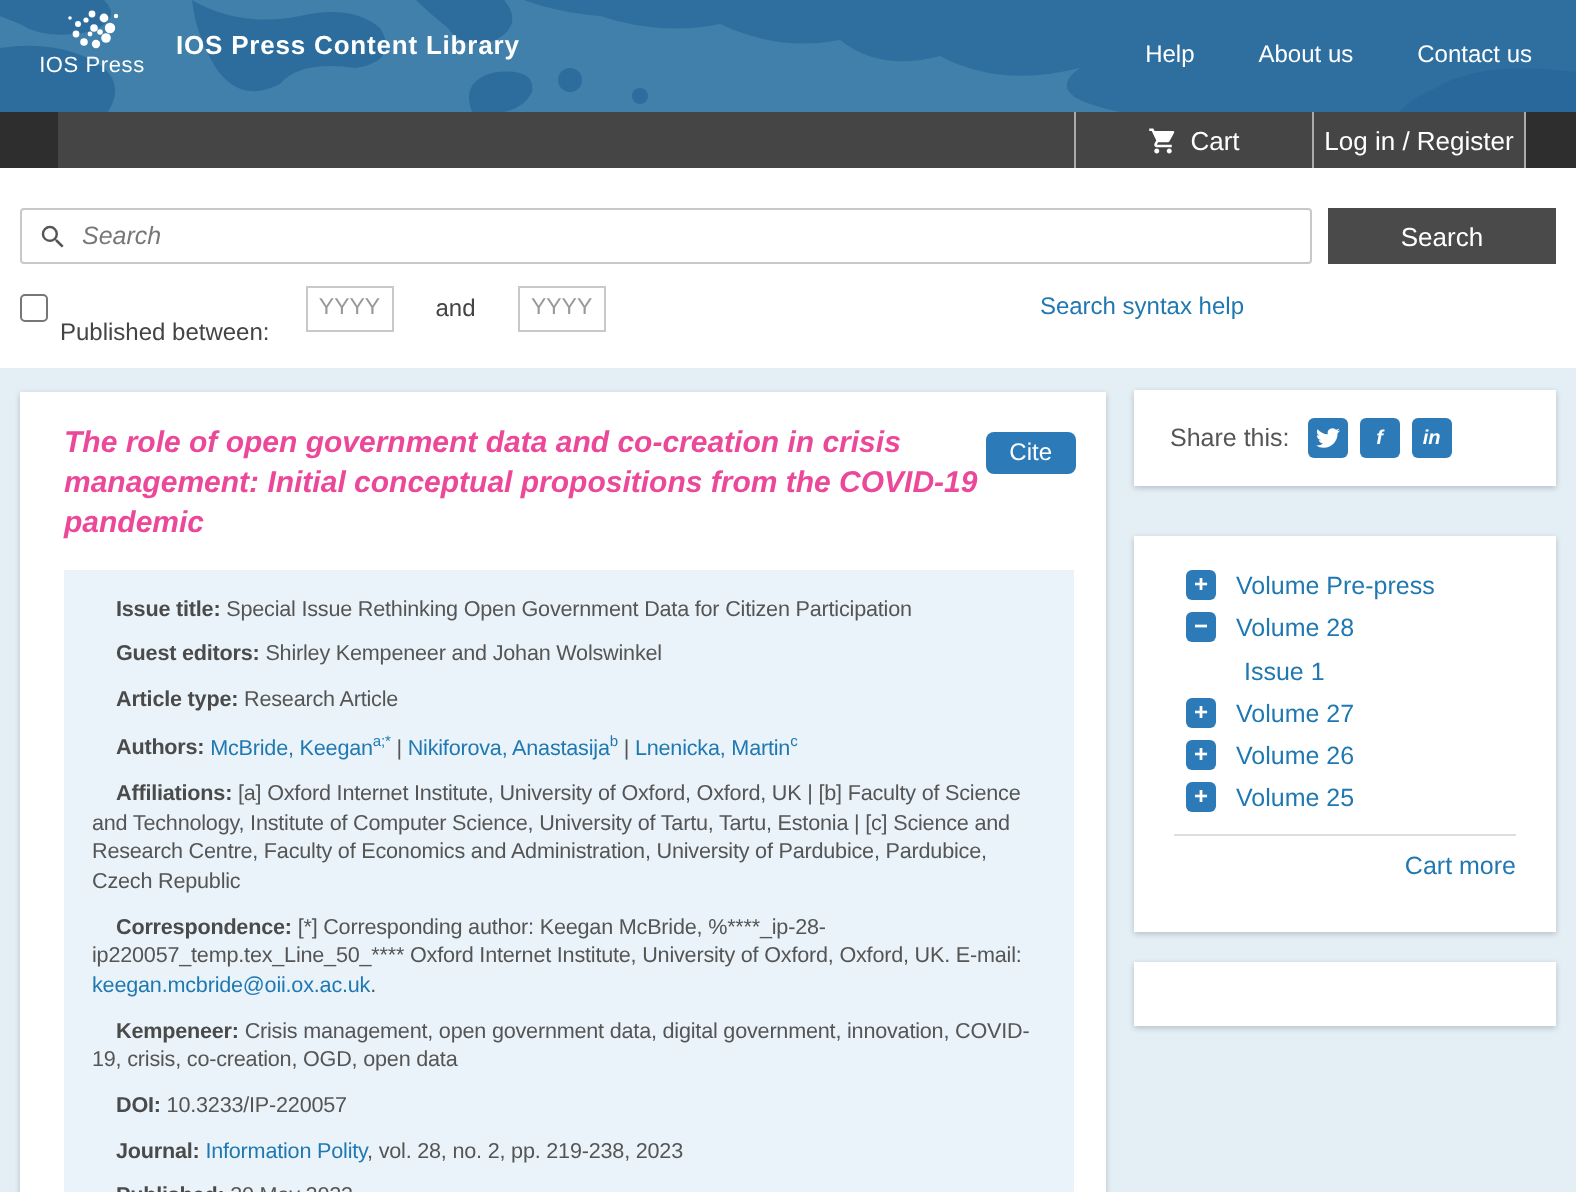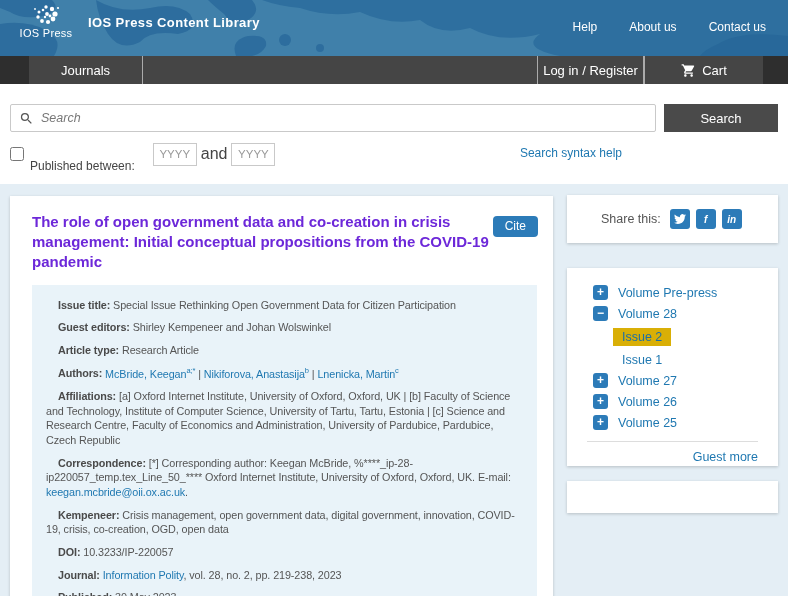--- a/index.html
+++ b/index.html
@@ -29,40 +29,40 @@
   .search-wrap { position:absolute; left:10px; top:20px; width:646px; height:28px; }
   .search-wrap svg { position:absolute; left:9px; top:7px; }
   .search-input { width:100%; height:28px; border:1px solid #c9c9c9; border-radius:2px; padding:0 8px 0 30px; font-size:12.5px; font-family:"Liberation Sans",sans-serif; color:#333; outline:none; }
   .search-input::placeholder { font-style:italic; color:#777; }
   .search-btn { position:absolute; left:664px; top:20px; width:114px; height:28px; background:#4a4a4a; color:#fff; border:none; font-size:13px; font-family:"Liberation Sans",sans-serif; cursor:pointer; }
   .filter-row { position:absolute; left:10px; top:58px; height:24px; display:flex; align-items:center; }
   .pub-check { width:14px; height:14px; margin-right:6px; cursor:pointer; }
   .pub-label { font-size:12px; color:#444; margin-right:18px;margin-top:24px; }
   .year-input { width:44px; height:23px; border:1px solid #c9c9c9; text-align:center; font-size:11.5px; color:#555; font-family:"Liberation Sans",sans-serif; outline:none; }
   .year-input::placeholder { color:#999; }
-  .and-label { font-size:16px; color:#444; margin:0 4px; }
+  .and-label { font-size:12px; color:#444; margin:0 21px; }
   .syntax-help { position:absolute; right:10px; top:62px; font-size:12px; color:#1f78b1; text-decoration:none; cursor:pointer; }
 
   
   .main-area { position:absolute; left:0; top:184px; width:788px; height:412px; background:#e4eef5; overflow:hidden; }
   .card { position:absolute; background:#fff; box-shadow:0 1px 3px rgba(0,0,0,.2); }
 
   .article-card { left:10px; top:12px; width:543px; height:460px; padding:16px 16px 0 22px; }
-  .article-title { width:468px; font-size:15px; font-weight:bold; color:#6d28d9; line-height:1.33; }
+  .article-title { width:468px; font-size:15px; font-weight:bold; color:#ec4899; line-height:1.33;font-style:italic; }
   .cite-btn { position:absolute; right:15px; top:20px; background:#2c7bb8; color:#fff; border:none; border-radius:4px; font-size:12px; padding:3px 12px 4px; font-family:"Liberation Sans",sans-serif; cursor:pointer; }
 
   .details-box { margin-top:13px; background:#e9f3f9; padding:13px 14px 26px; font-size:10.8px; color:#555; line-height:1.36; letter-spacing:-.1px; }
   .details-box p { margin:0 0 8px; }
   .fld { font-weight:bold; color:#4a4a4a;padding-left:12px; }
   .blue-link { color:#1f78b1; text-decoration:none; cursor:pointer; }
   sup { font-size:7.5px; }
   .auth-sep { color:#555; }
 
   
-  .share-card { left:567px; top:11px; width:211px; height:48px; display:flex; align-items:center; padding-left:34px; }
+  .share-card { left:567px; top:11px; width:211px; height:48px; display:flex; align-items:center; padding-left:18px; }
   .share-label { font-size:12.5px; color:#555; margin-right:9px; }
   .share-icons { display:flex; gap:6px; }
   .share-icon { width:20px; height:20px; border-radius:3px; background:#2c7bb8; color:#fff; display:inline-flex; align-items:center; justify-content:center; font-weight:bold; font-size:10px; cursor:pointer; font-style:italic; }
 
   .volumes-card { left:567px; top:84px; width:211px; height:198px; padding:17px 20px 0 26px; }
   .vol-row { display:flex; align-items:center; margin-bottom:6px; }
   .toggle { width:15px; height:15px; background:#2c7bb8; border-radius:3px; color:#fff; font-size:12px; font-weight:bold; line-height:14px; text-align:center; cursor:pointer; flex:0 0 15px; }
   .vol-label { margin-left:10px; font-size:12.5px; color:#1f78b1; text-decoration:none; cursor:pointer; }
   .issue-row { margin:2px 0 4px 20px; }
   .issue-link { font-size:12.5px; color:#1f78b1; text-decoration:none; cursor:pointer; padding:2px 9px; display:inline-block; }
@@ -114,29 +114,28 @@
     <div class="site-title">IOS Press Content Library</div>
     <nav class="top-links">
       <a>Help</a>
       <a>About us</a>
       <a>Contact us</a>
     </nav>
   </header>
 
   <nav class="main-nav">
     <div class="nav-end" style="width:29px"></div>
-    <a class="nav-item sep-r" style="width:114px">Journals</a>
     <div class="nav-fill"></div>
-    <a class="nav-item sep-l sep-r" style="width:107px">Log in / Register</a>
     <a class="nav-item sep-l" style="width:119px">
       <svg width="15" height="15" viewBox="0 0 24 24" fill="#fff">
           <path d="M7 18c-1.1 0-1.99.9-1.99 2S5.9 22 7 22s2-.9 2-2-.9-2-2-2zM1 2v2h2l3.6 7.59-1.35 2.45c-.16.28-.25.61-.25.96 0 1.1.9 2 2 2h12v-2H7.42c-.14 0-.25-.11-.25-.25l.03-.12.9-1.63h7.45c.75 0 1.41-.41 1.75-1.03l3.58-6.49A1.003 1.003 0 0 0 20 4H5.21l-.94-2H1zm16 16c-1.1 0-1.99.9-1.99 2s.89 2 1.99 2 2-.9 2-2-.9-2-2-2z"></path>
         </svg>
       <span>Cart</span>
     </a>
+    <a class="nav-item sep-l sep-r" style="width:107px">Log in / Register</a>
     <div class="nav-end" style="width:25px"></div>
   </nav>
 
   <section class="search-block">
     <div class="search-wrap">
       <svg width="15" height="15" viewBox="0 0 24 24" fill="#555">
           <path d="M15.5 14h-.79l-.28-.27A6.471 6.471 0 0 0 16 9.5 6.5 6.5 0 1 0 9.5 16c1.61 0 3.09-.59 4.23-1.57l.27.28v.79l5 4.99L20.49 19l-4.99-5zm-6 0C7.01 14 5 11.99 5 9.5S7.01 5 9.5 5 14 7.01 14 9.5 11.99 14 9.5 14z"></path>
         </svg>
       <input class="search-input" type="text" placeholder="Search" style="">
     </div>
@@ -195,37 +194,34 @@
     <aside class="card volumes-card">
       <div class="vol-row">
         <span class="toggle">+</span>
         <a class="vol-label">Volume Pre-press</a>
       </div>
       <div class="vol-row">
         <span class="toggle">−</span>
         <a class="vol-label">Volume 28</a>
       </div>
       <div class="issue-row">
-        <a class="issue-link issue-selected">Issue 2</a>
-      </div>
-      <div class="issue-row">
         <a class="issue-link">Issue 1</a>
       </div>
       <div class="vol-row">
         <span class="toggle">+</span>
         <a class="vol-label">Volume 27</a>
       </div>
       <div class="vol-row">
         <span class="toggle">+</span>
         <a class="vol-label">Volume 26</a>
       </div>
       <div class="vol-row">
         <span class="toggle">+</span>
         <a class="vol-label">Volume 25</a>
       </div>
       <hr class="vol-divider">
-      <a class="show-more">Guest more</a>
+      <a class="show-more">Cart more</a>
     </aside>
 
     <aside class="card empty-card"></aside>
 
   </main>
 </div>
 
 </body></html>

